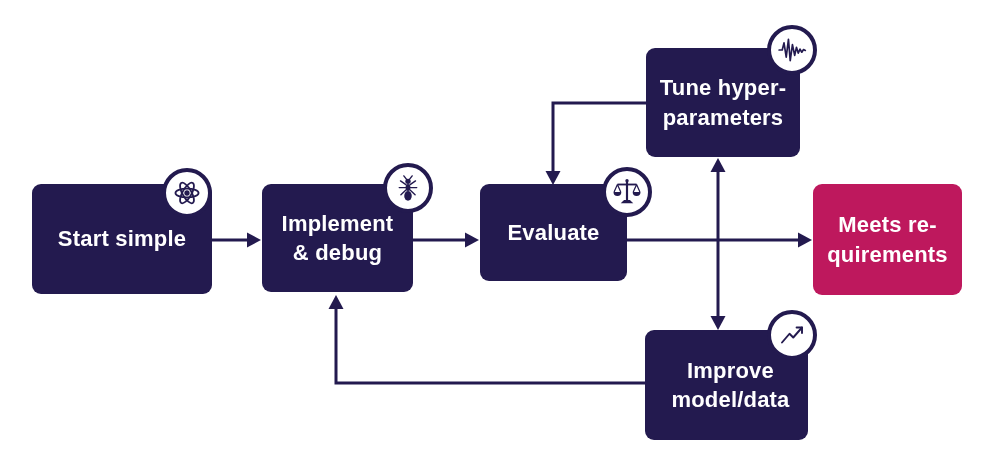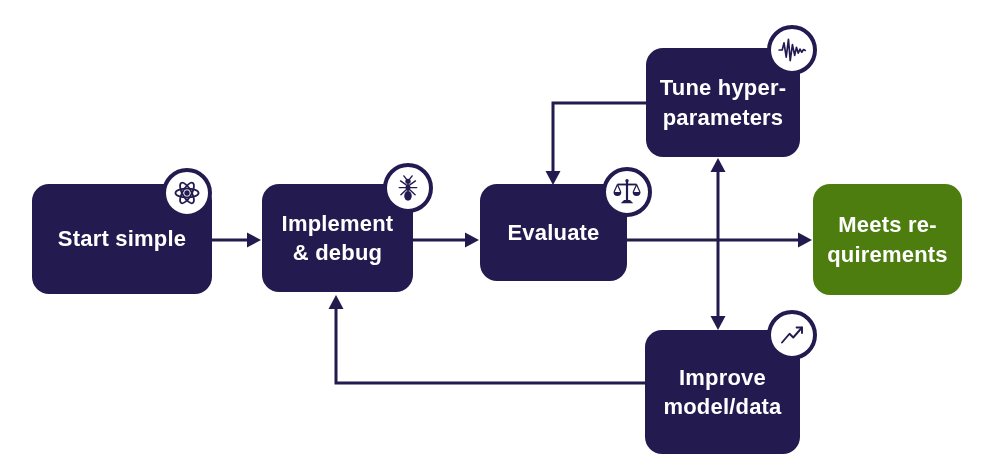--- a/index.html
+++ b/index.html
@@ -13,34 +13,34 @@
   }
   .lines {
     position: absolute;
     left: 0; top: 0;
     width: 1000px; height: 470px;
     z-index: 1;
   }
   .node {
     position: absolute;
     z-index: 2;
-    border-radius: 17px;
+    border-radius: 9px;
     background: #231a4f;
     color: #ffffff;
     display: flex;
     align-items: center;
     justify-content: center;
     text-align: center;
     font-weight: bold;
     font-size: 22px;
     line-height: 1.32;
     white-space: pre-line;
     letter-spacing: 0.2px;
   }
-  .node.success { background: #4d7c0f; }
+  .node.success { background: #be185d; }
   .badge {
     position: absolute;
     z-index: 3;
     width: 50px;
     height: 50px;
     box-sizing: border-box;
     border-radius: 50%;
     background: #ffffff;
     border: 4px solid #231a4f;
     display: flex;
@@ -83,21 +83,21 @@
   <div class="node" style="left:32px; top:184px; width:180px; height:110px;">Start simple</div>
 
   <div class="node" style="left:262px; top:184px; width:151px; height:108px;">Implement
 &amp; debug</div>
 
   <div class="node" style="left:480px; top:184px; width:147px; height:97px;">Evaluate</div>
 
   <div class="node" style="left:646px; top:48px; width:154px; height:109px;">Tune hyper-
 parameters</div>
 
-  <div class="node" style="left:645px; top:330px; width:155px; height:124px;">Improve
+  <div class="node" style="left:645px; top:330px; width:155px; height:110px;padding-left:8px;">Improve
 model/data</div>
 
   <div class="node success" style="left:813px; top:184px; width:149px; height:111px;">Meets re-
 quirements</div>
 
   <div class="badge" style="left:162px; top:168px;">
     <svg width="32" height="32" viewBox="0 0 36 36">
       <g stroke="#231a4f" stroke-width="2" fill="none">
         <ellipse cx="18" cy="18" rx="13" ry="5"></ellipse>
         <ellipse cx="18" cy="18" rx="13" ry="5" transform="rotate(60 18 18)"></ellipse>

